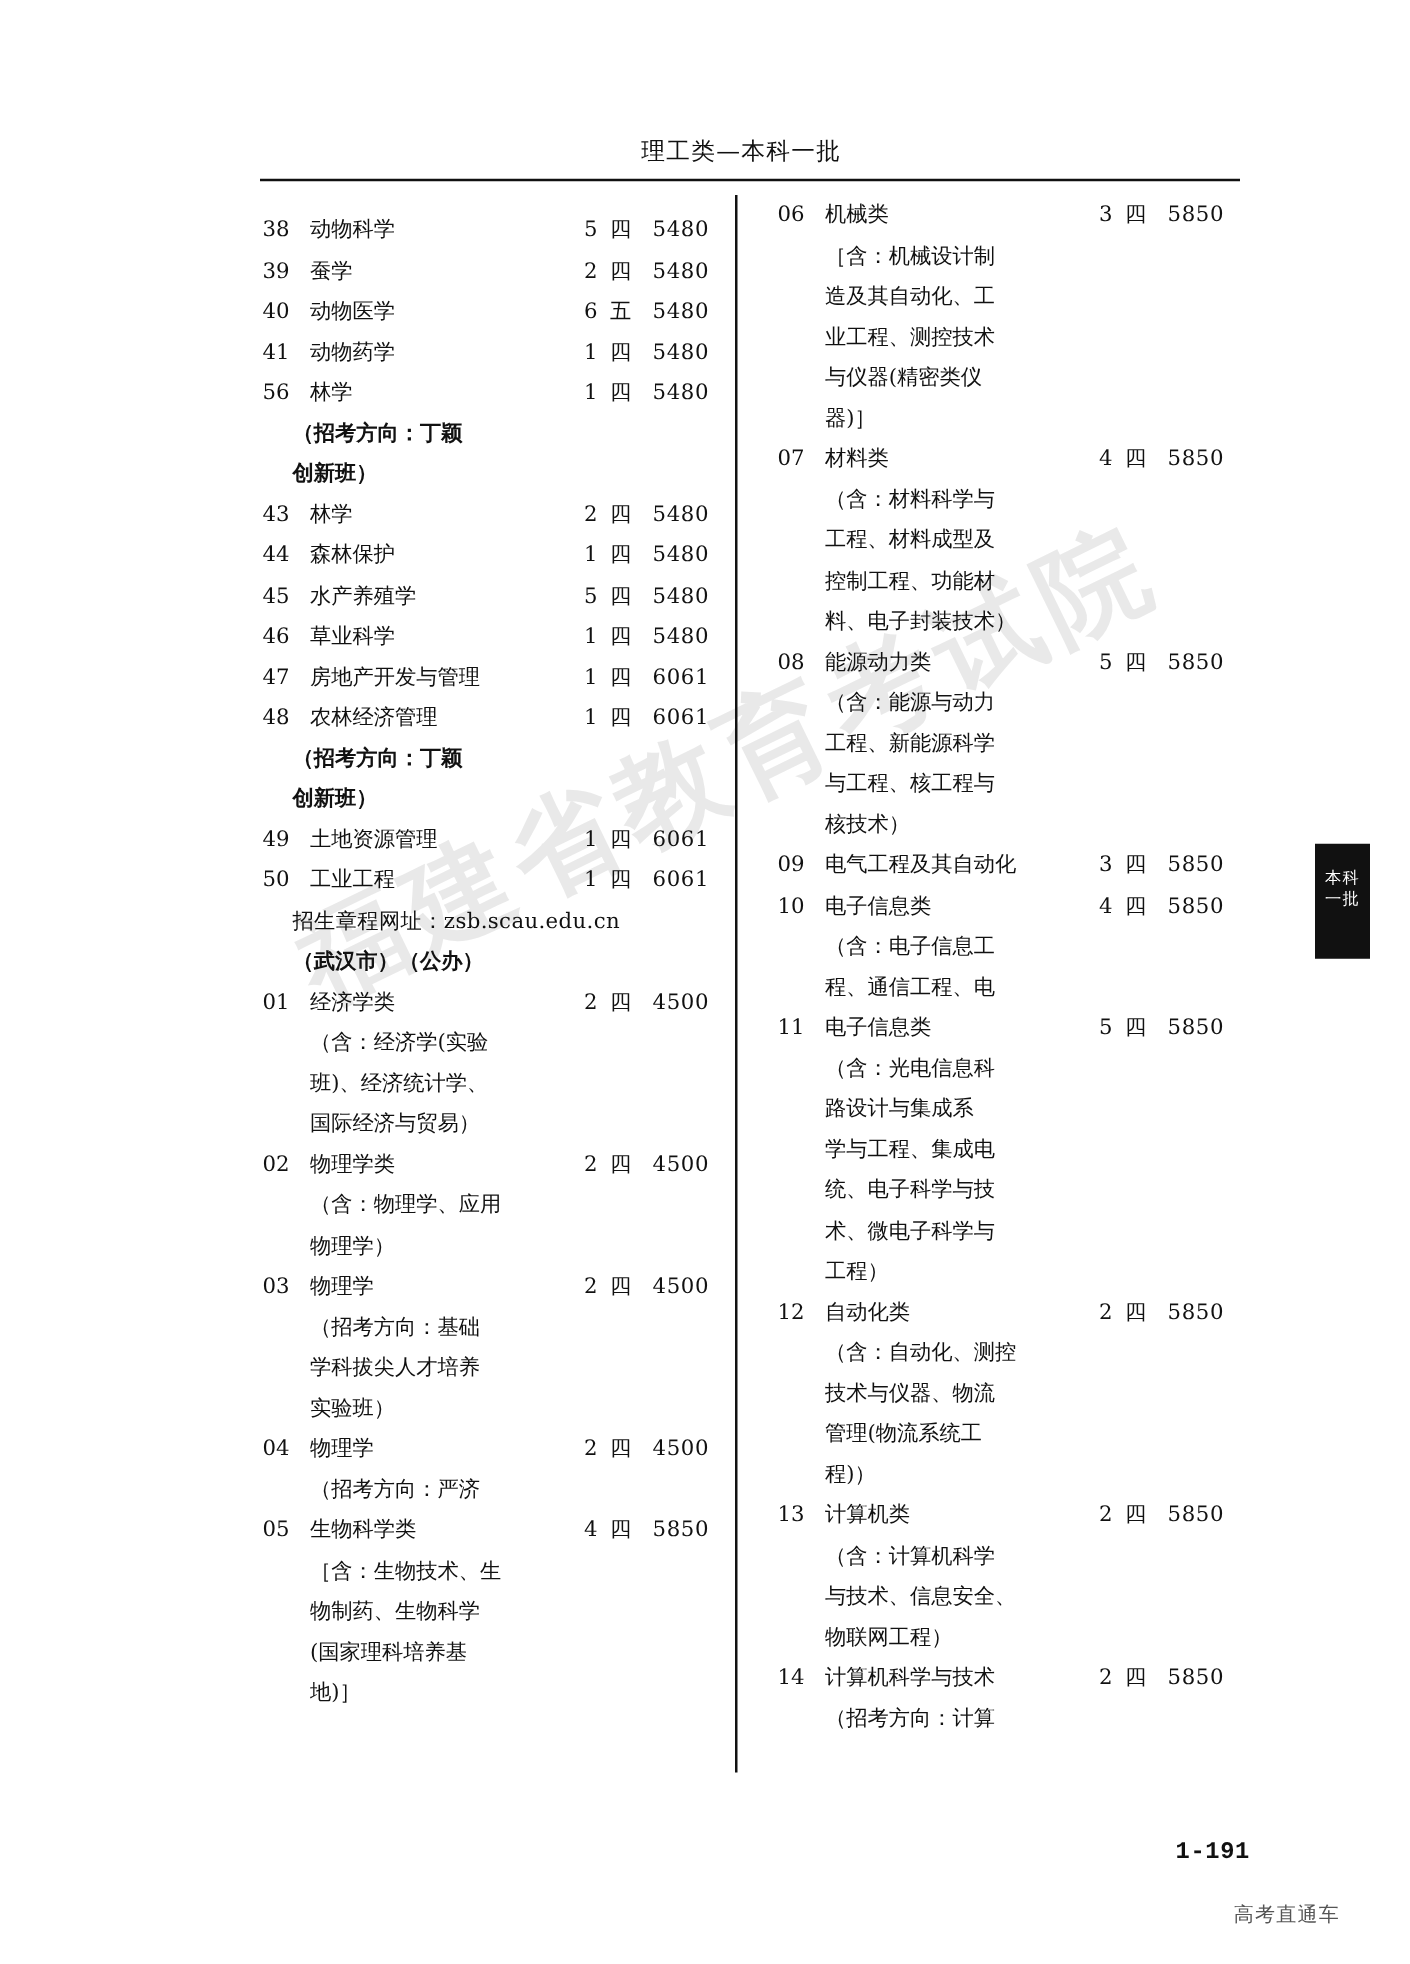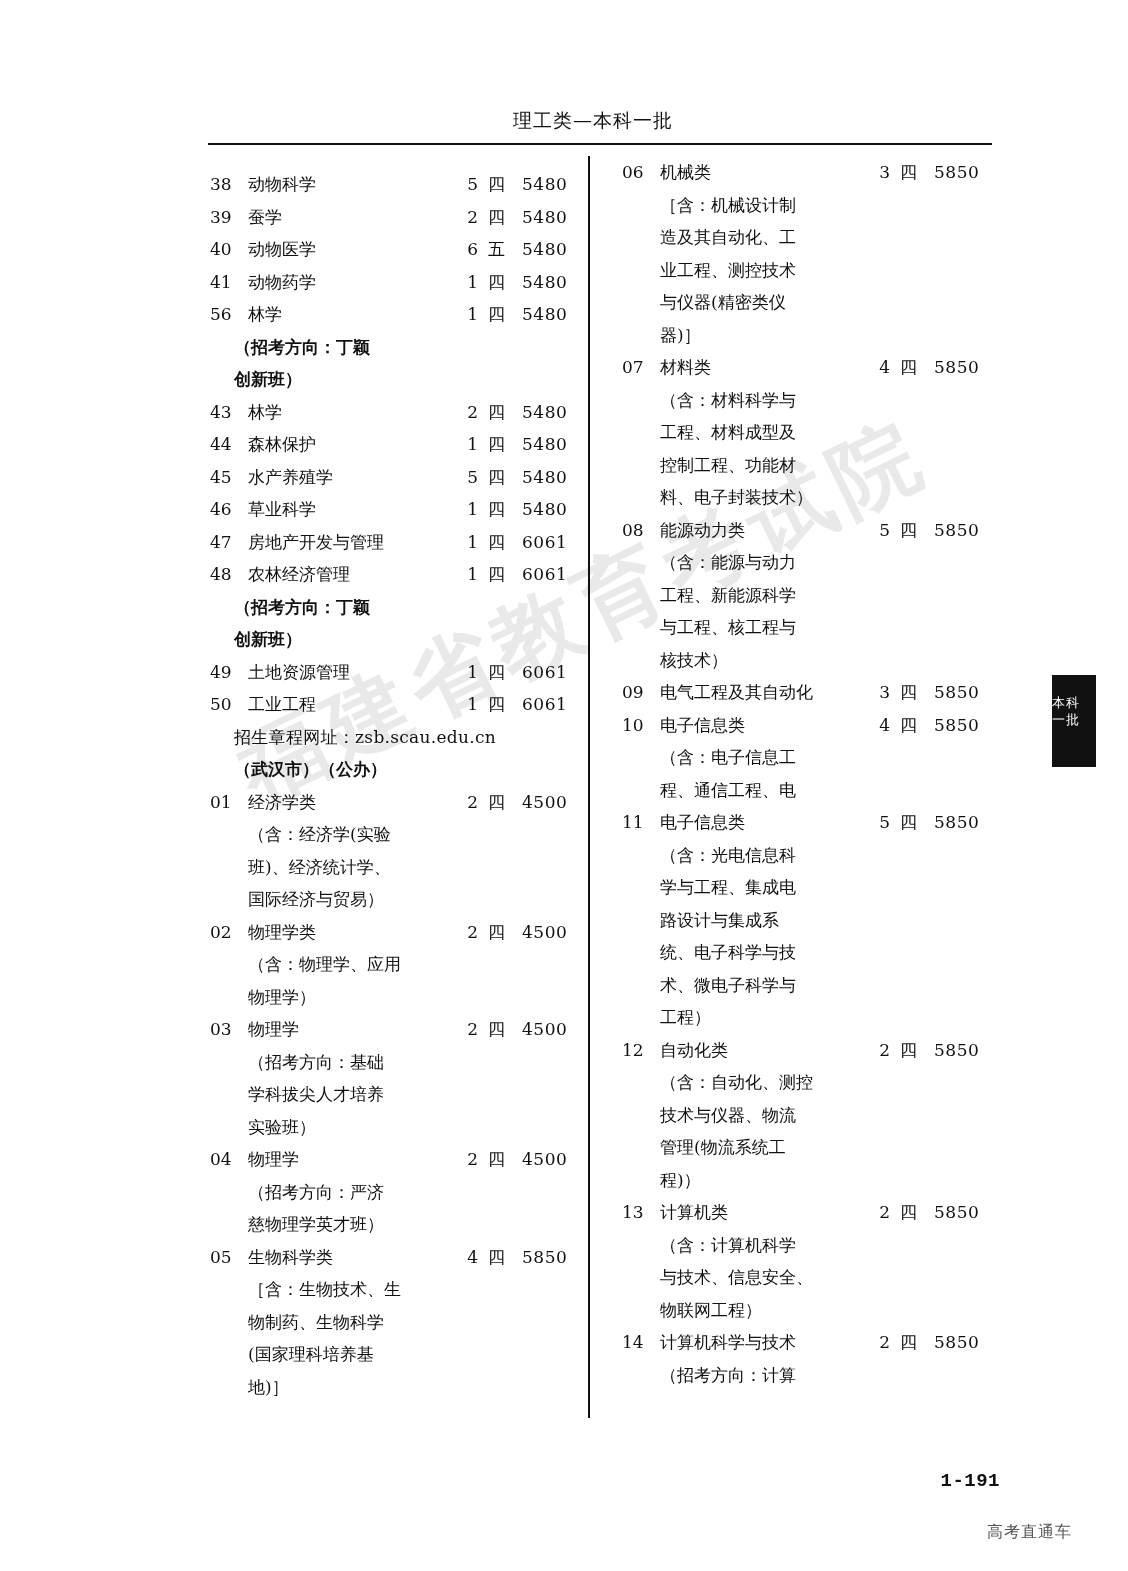--- a/index.html
+++ b/index.html
@@ -137,21 +137,21 @@
   .side-tab {
     position: absolute;
     right: 32px;
     top: 675px;
     width: 44px;
     height: 92px;
     background: #111;
     color: #fff;
     font-size: 13px;
     line-height: 17px;
-    text-align: left;
+    text-align: center;
     padding-top: 19px;
     box-sizing: border-box;
     letter-spacing: 1px;
     margin-left: 17px;
   }
   .side-tab span { display: block; }
 
   
   .page-number {
     position: absolute;
@@ -330,21 +330,20 @@
       <div class="note kai note-in2">学科拔尖人才培养</div>
       <div class="note kai note-in2">实验班）</div>
       <div class="row">
         <span class="r-num">04</span>
         <span class="r-name">物理学</span>
         <span class="r-plan">2</span>
         <span class="r-year">四</span>
         <span class="r-fee">4500</span>
       </div>
       <div class="note kai note-in2">（招考方向：严济</div>
-      <div class="note kai note-in2">慈物理学英才班）</div>
       <div class="row">
         <span class="r-num">05</span>
         <span class="r-name">生物科学类</span>
         <span class="r-plan">4</span>
         <span class="r-year">四</span>
         <span class="r-fee">5850</span>
       </div>
       <div class="note kai note-in2">［含：生物技术、生</div>
       <div class="note kai note-in2">物制药、生物科学</div>
       <div class="note kai note-in2">(国家理科培养基</div>
@@ -402,22 +401,22 @@
       <div class="note kai note-in2">（含：电子信息工</div>
       <div class="note kai note-in2">程、通信工程、电</div>
       <div class="row">
         <span class="r-num">11</span>
         <span class="r-name">电子信息类</span>
         <span class="r-plan">5</span>
         <span class="r-year">四</span>
         <span class="r-fee">5850</span>
       </div>
       <div class="note kai note-in2">（含：光电信息科</div>
+      <div class="note kai note-in2">路设计与集成系</div>
       <div class="note kai note-in2">学与工程、集成电</div>
-      <div class="note kai note-in2">路设计与集成系</div>
       <div class="note kai note-in2">统、电子科学与技</div>
       <div class="note kai note-in2">术、微电子科学与</div>
       <div class="note kai note-in2">工程）</div>
       <div class="row">
         <span class="r-num">12</span>
         <span class="r-name">自动化类</span>
         <span class="r-plan">2</span>
         <span class="r-year">四</span>
         <span class="r-fee">5850</span>
       </div>

